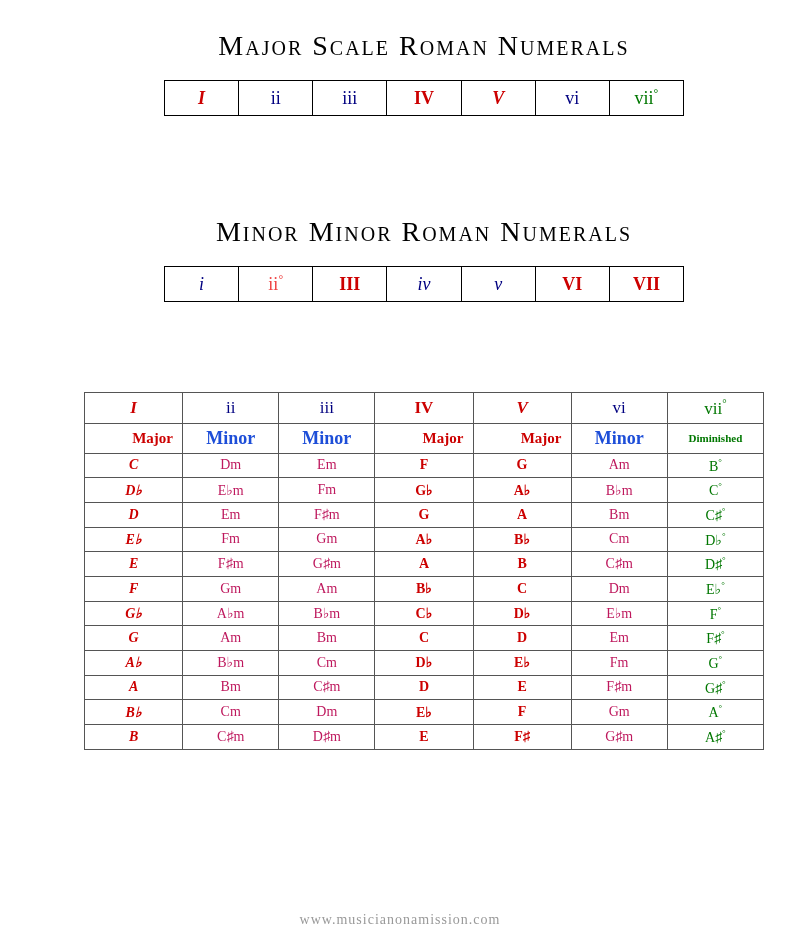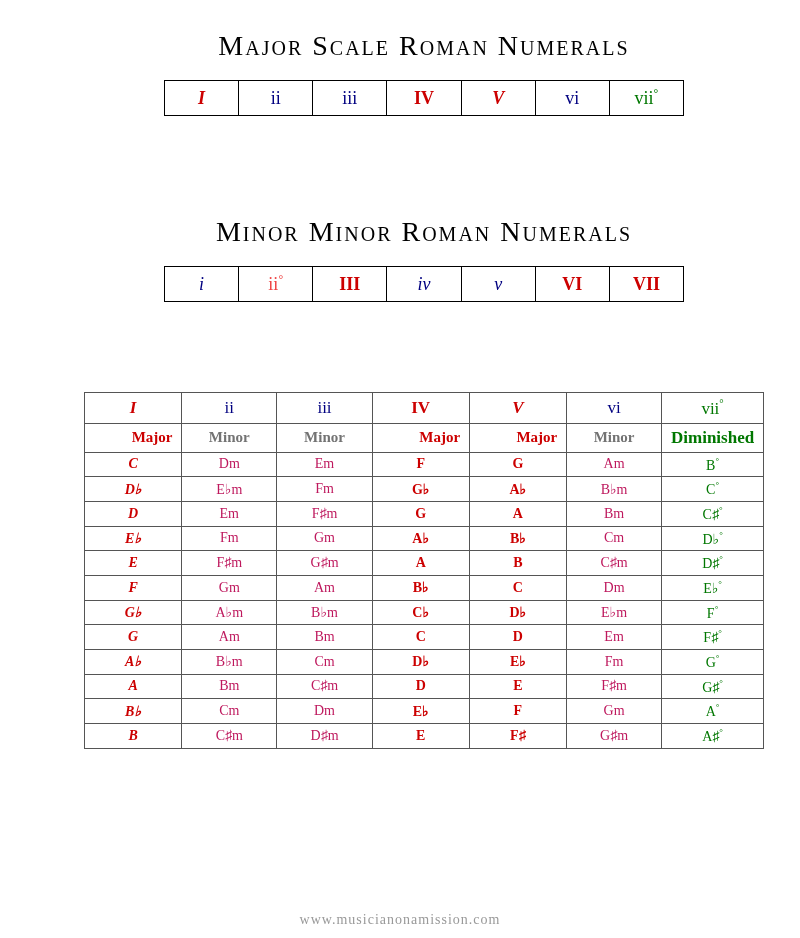--- a/index.html
+++ b/index.html
@@ -88,22 +88,22 @@
 
     .chords-table .hdr-1 { color: #cc0000; font-weight: bold; font-style: italic; font-size: 17px; }
     .chords-table .hdr-2 { color: #000080; font-size: 17px; }
     .chords-table .hdr-3 { color: #000080; font-size: 17px; }
     .chords-table .hdr-4 { color: #cc0000; font-weight: bold; font-size: 17px; }
     .chords-table .hdr-5 { color: #cc0000; font-weight: bold; font-style: italic; font-size: 17px; }
     .chords-table .hdr-6 { color: #000080; font-size: 17px; }
     .chords-table .hdr-7 { color: #007700; font-size: 17px; }
 
     .chords-table .lbl-major { color: #cc0000; font-weight: bold; font-size: 15px; padding-left: 44px; }
-    .chords-table .lbl-minor { color: #737373; font-weight: bold; font-size: 15px; }
-    .chords-table .lbl-diminished { color: #007700; font-weight: bold; font-size: 17px; }
+    .chords-table .lbl-minor { color: #1d4ed8; font-weight: bold; font-size: 18px; }
+    .chords-table .lbl-diminished { color: #007700; font-weight: bold; font-size: 11px; }
 
     .footer-text {
       font-size: 14px;
       color: #999;
       margin-top: auto;
       padding: 18px 0 10px 0;
       letter-spacing: 1px;
     }
 
     sup {

